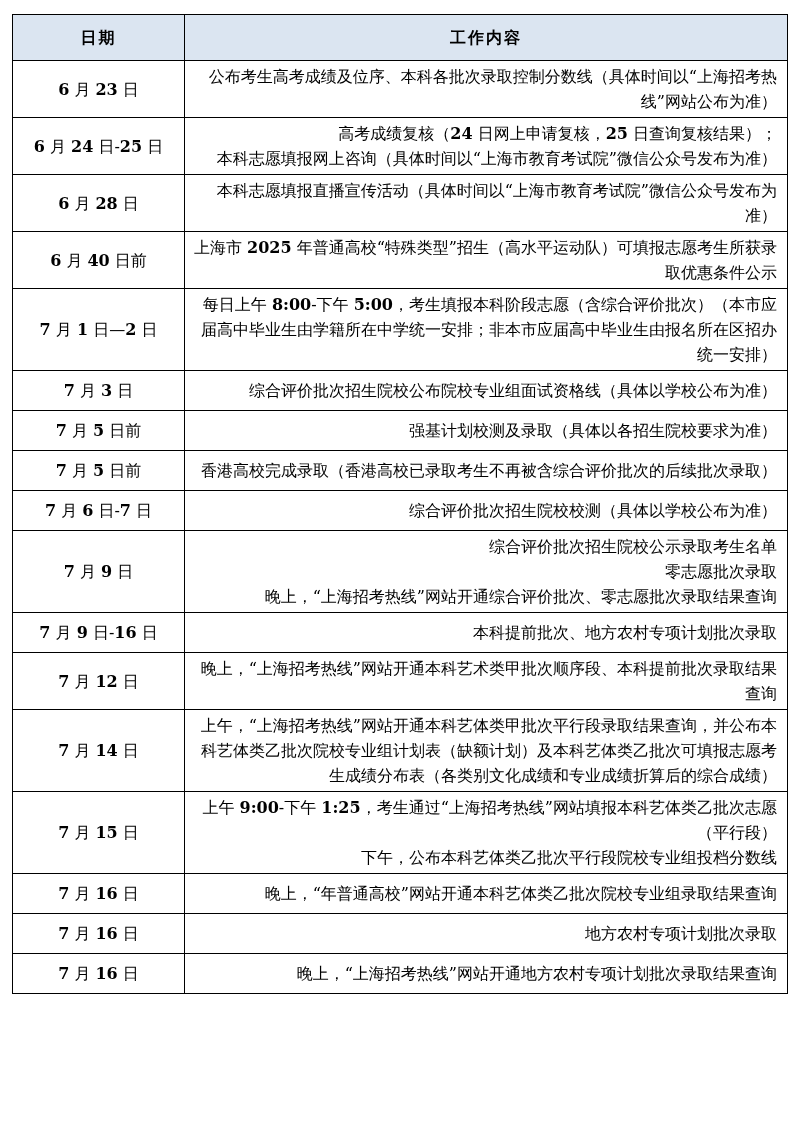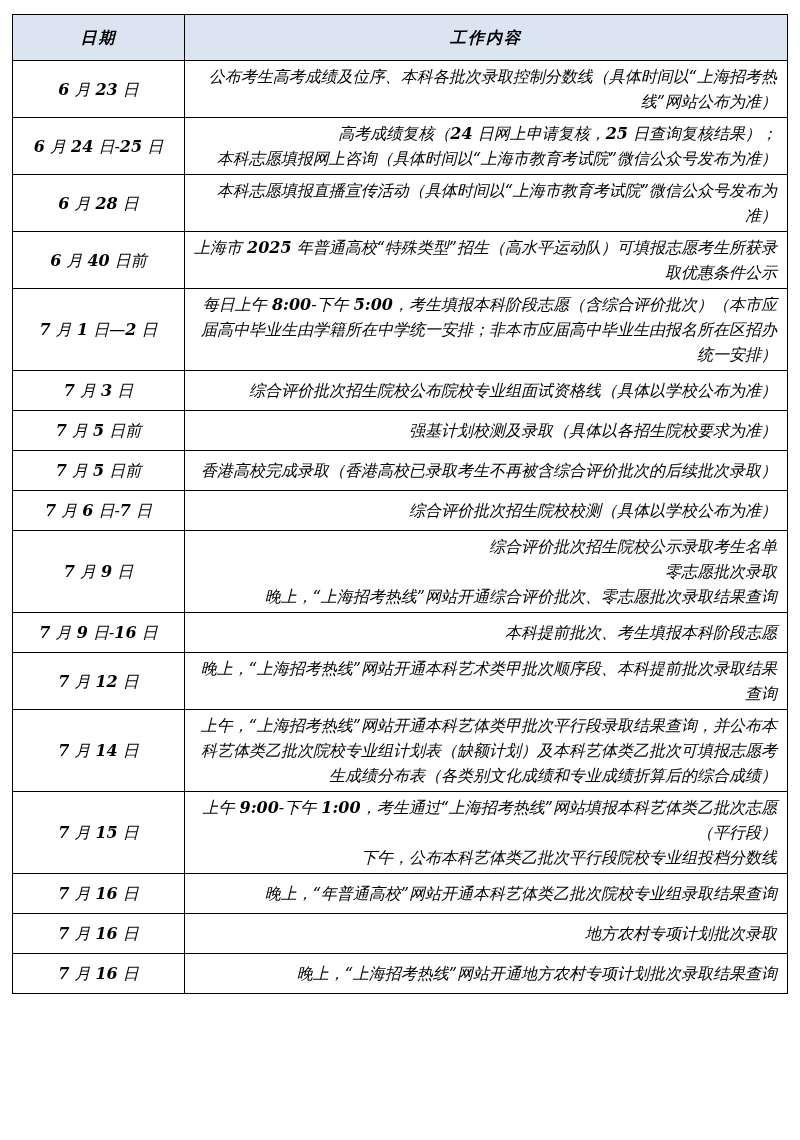--- a/index.html
+++ b/index.html
@@ -13,21 +13,20 @@
     height: 1140px;
     box-sizing: border-box;
     padding: 14px 10px 0 12px;
     background: #ffffff;
   }
   table.schedule {
     border-collapse: collapse;
     width: 776px;
     table-layout: fixed;
     color: #000000;
-    font-style: italic;
   }
   table.schedule th,
   table.schedule td {
     border: 1px solid #000000;
     font-size: 16px;
     line-height: 25px;
     vertical-align: middle;
     box-sizing: border-box;
   }
   table.schedule th {
@@ -96,33 +95,33 @@
         <tr class="data-row">
           <td class="date-cell"><b>7</b> 月 <b>6</b> 日-<b>7</b> 日</td>
           <td class="content-cell">综合评价批次招生院校校测（具体以学校公布为准）</td>
         </tr>
         <tr class="data-row">
           <td class="date-cell"><b>7</b> 月 <b>9</b> 日</td>
           <td class="content-cell">综合评价批次招生院校公示录取考生名单<br>零志愿批次录取<br>晚上，“上海招考热线”网站开通综合评价批次、零志愿批次录取结果查询</td>
         </tr>
         <tr class="data-row">
           <td class="date-cell"><b>7</b> 月 <b>9</b> 日-<b>16</b> 日</td>
-          <td class="content-cell">本科提前批次、考生填报本科阶段志愿</td>
+          <td class="content-cell">本科提前批次、地方农村专项计划批次录取</td>
         </tr>
         <tr class="data-row">
           <td class="date-cell"><b>7</b> 月 <b>12</b> 日</td>
           <td class="content-cell">晚上，“上海招考热线”网站开通本科艺术类甲批次顺序段、本科提前批次录取结果查询</td>
         </tr>
         <tr class="data-row">
           <td class="date-cell"><b>7</b> 月 <b>14</b> 日</td>
           <td class="content-cell">上午，“上海招考热线”网站开通本科艺体类甲批次平行段录取结果查询，并公布本科艺体类乙批次院校专业组计划表（缺额计划）及本科艺体类乙批次可填报志愿考生成绩分布表（各类别文化成绩和专业成绩折算后的综合成绩）</td>
         </tr>
         <tr class="data-row">
           <td class="date-cell"><b>7</b> 月 <b>15</b> 日</td>
-          <td class="content-cell">上午 <b>9:00</b>-下午 <b>1:00</b>，考生通过“上海招考热线”网站填报本科艺体类乙批次志愿（平行段）<br>下午，公布本科艺体类乙批次平行段院校专业组投档分数线</td>
+          <td class="content-cell">上午 <b>9:00</b>-下午 <b>1:25</b>，考生通过“上海招考热线”网站填报本科艺体类乙批次志愿（平行段）<br>下午，公布本科艺体类乙批次平行段院校专业组投档分数线</td>
         </tr>
         <tr class="data-row">
           <td class="date-cell"><b>7</b> 月 <b>16</b> 日</td>
           <td class="content-cell">晚上，“年普通高校”网站开通本科艺体类乙批次院校专业组录取结果查询</td>
         </tr>
         <tr class="data-row">
           <td class="date-cell"><b>7</b> 月 <b>16</b> 日</td>
           <td class="content-cell">地方农村专项计划批次录取</td>
         </tr>
         <tr class="data-row">

